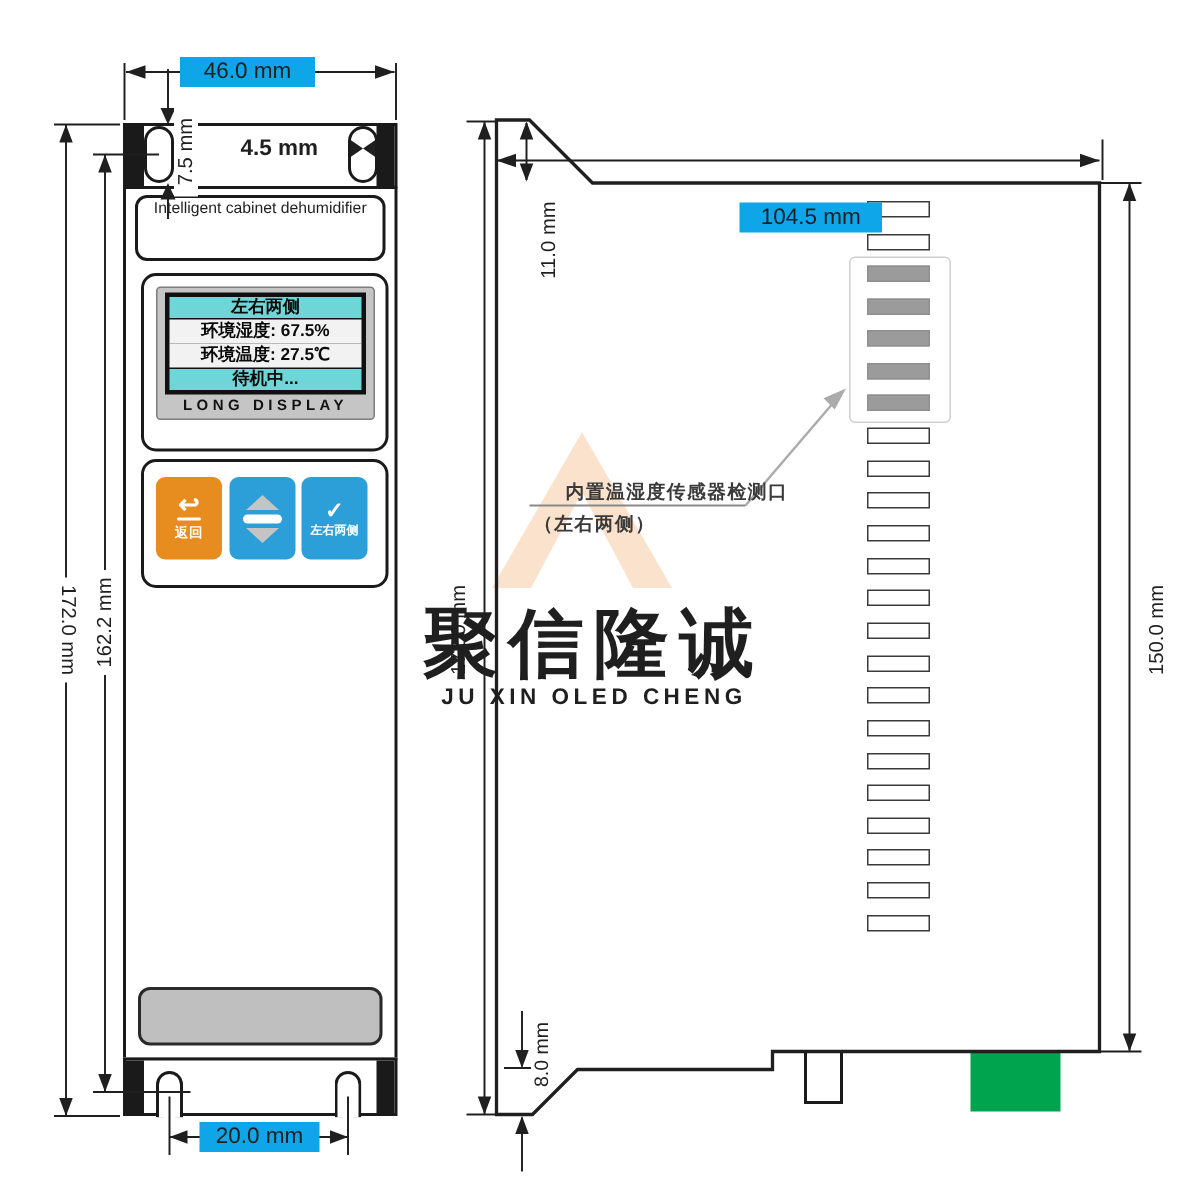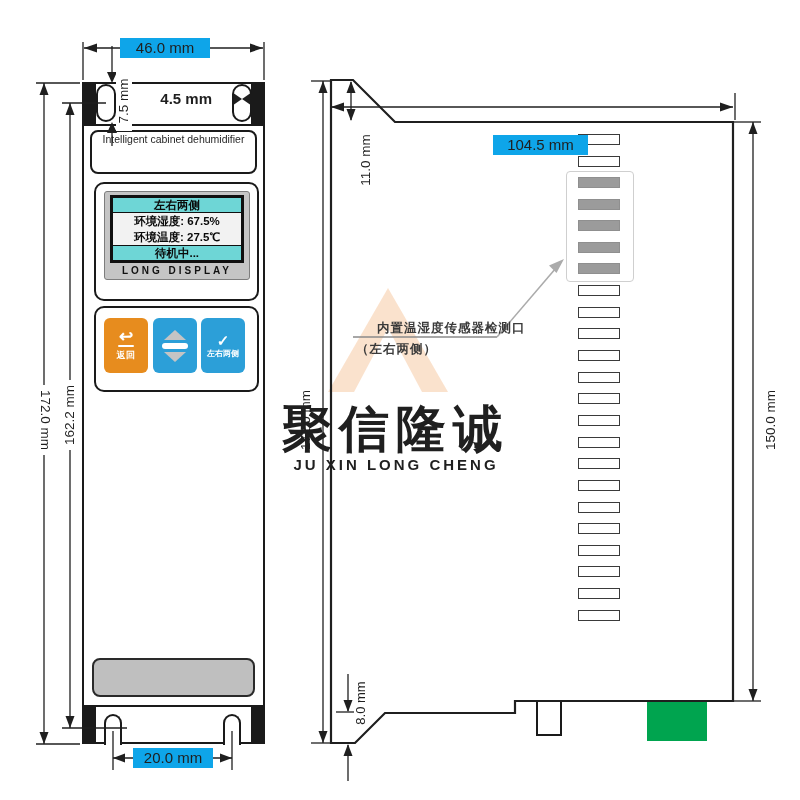--- a/index.html
+++ b/index.html
@@ -79,21 +79,21 @@
 </head>
 <body>
 
 <div id="canvas">
 
   <div class="abs logo-tri">
     <div class="o"></div>
       <div class="i"></div>
   </div>
   <div class="abs t wm-cn">聚信隆诚</div>
-  <div class="abs t wm-en">JU XIN LONG CHENG</div>
+  <div class="abs t wm-en">JU XIN OLED CHENG</div>
 
   <div>
     <div class="frame" style="left:82px;top:82px;width:183px;height:44px;"></div>
     <div class="frame" style="left:82px;top:124px;width:183px;height:583px;"></div>
     <div class="frame" style="left:82px;top:705px;width:183px;height:39px;"></div>
 
     <div class="blk" style="left:84px;top:84px;width:12px;height:40px;"></div>
     <div class="blk" style="left:251px;top:84px;width:12px;height:40px;"></div>
     <div class="blk" style="left:84px;top:707px;width:12px;height:35px;"></div>
     <div class="blk" style="left:251px;top:707px;width:12px;height:35px;"></div>

